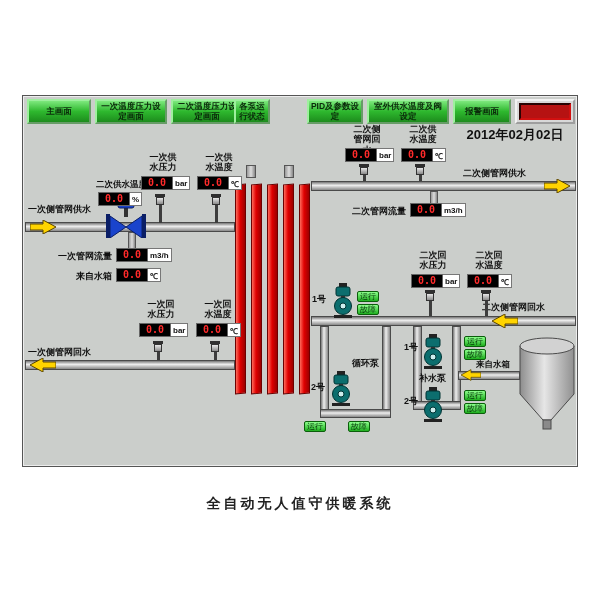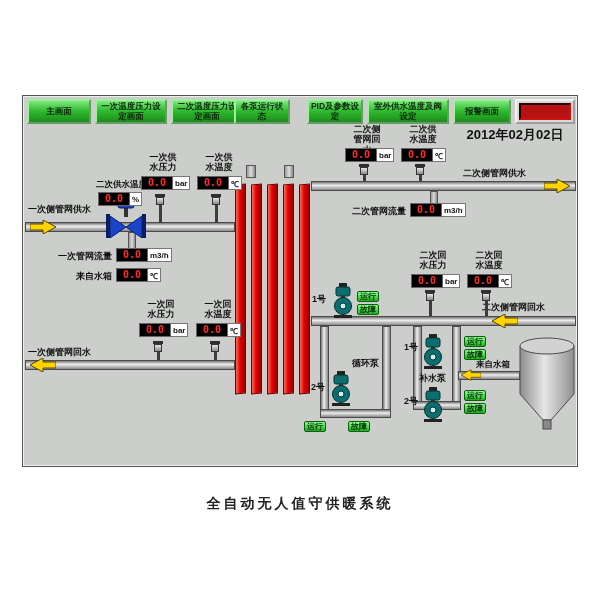--- a/index.html
+++ b/index.html
@@ -11,41 +11,41 @@
   .alarm-inner{width:100%;height:100%;background:#b61212;border:2px inset #7d0a0a}
   .date{position:absolute;left:455px;top:126px;width:120px;text-align:center;font-size:13px;font-weight:bold}
   .pipe{position:absolute;background:linear-gradient(180deg,#777,#eee 42%,#888);border:1px solid #4a4a4a}
   .pipe.v{background:linear-gradient(90deg,#777,#eee 42%,#888)}
   .lbl{position:absolute;font-size:9px;font-weight:bold;line-height:1.15}
   .lbl.c{text-align:center}
   .lbl.nw{white-space:nowrap}
   .disp{position:absolute;display:flex;align-items:stretch;height:14px;z-index:5}
   .lcd{width:32px;background:#000;border:1px solid #666;color:#ff2a2a;font-family:"DejaVu Sans Mono",monospace;font-weight:bold;font-size:10px;text-align:center;line-height:12px}
   .unit{background:#fff;border:1px solid #777;border-left:none;font-size:8px;font-weight:bold;padding:0 2px;display:flex;align-items:center}
-  .pill{position:absolute;width:22px;height:11px;background:linear-gradient(180deg,#8cff8c,#1fae1f);border:1px solid #0b5e0b;border-radius:2px;font-size:8px;font-weight:bold;color:#06350a;text-align:center;line-height:10px;z-index:6}
+  .pill{position:absolute;width:22px;height:11px;background:linear-gradient(180deg,#8cff8c,#1fae1f);border:1px solid #0b5e0b;border-radius:2px;font-size:8px;font-weight:normal;color:#06350a;text-align:center;line-height:10px;z-index:6}
   .sensor{position:absolute;width:10px;z-index:4}
   .s-top{width:10px;height:3px;background:#2f2f2f}
   .s-head{width:8px;height:8px;margin:0 auto;background:linear-gradient(180deg,#e8e8e8,#8a8a8a);border:1px solid #333}
   .s-stem{width:3px;margin:0 auto;background:#3d3d3d}
   .hx{position:absolute;left:233px;top:176px;width:82px;height:226px;z-index:3}
   .plate{position:absolute;top:8px;width:11px;height:210px;background:linear-gradient(90deg,#ff6a5a,#e00000 45%,#9c0000);border:1px solid #6e0000;transform:skewY(-4deg)}
   .stub{position:absolute;background:linear-gradient(90deg,#999,#ddd,#888);border:1px solid #555}
   .arrow{position:absolute;z-index:6}
   .dev{position:absolute;z-index:5}
   .caption{position:absolute;left:0;top:495px;width:600px;text-align:center;font-size:14px;font-weight:bold;letter-spacing:3px;color:#222}
 </style>
 </head>
 <body>
 
 <div class="frame"></div>
 
 <button class="tb-btn" style="left:27px;width:64px">主画面</button>
 <button class="tb-btn" style="left:95px;width:72px">一次温度压力设定画面</button>
 <button class="tb-btn" style="left:171px;width:72px">二次温度压力设定画面</button>
-<button class="tb-btn" style="left:234px;width:56px">各泵运行状态</button>
+<button class="tb-btn" style="left:234px;width:36px">各泵运行状态</button>
 <button class="tb-btn" style="left:307px;width:56px">PID及参数设定</button>
 <button class="tb-btn" style="left:367px;width:82px">室外供水温度及阀设定</button>
 <button class="tb-btn" style="left:453px;width:58px">报警画面</button>
 <div class="alarm-frame">
     <div class="alarm-inner"></div>
   </div>
 
 <div class="date">2012年02月02日</div>
 
 <div class="pipe" style="left:25px;top:222px;width:210px;height:10px"></div>

